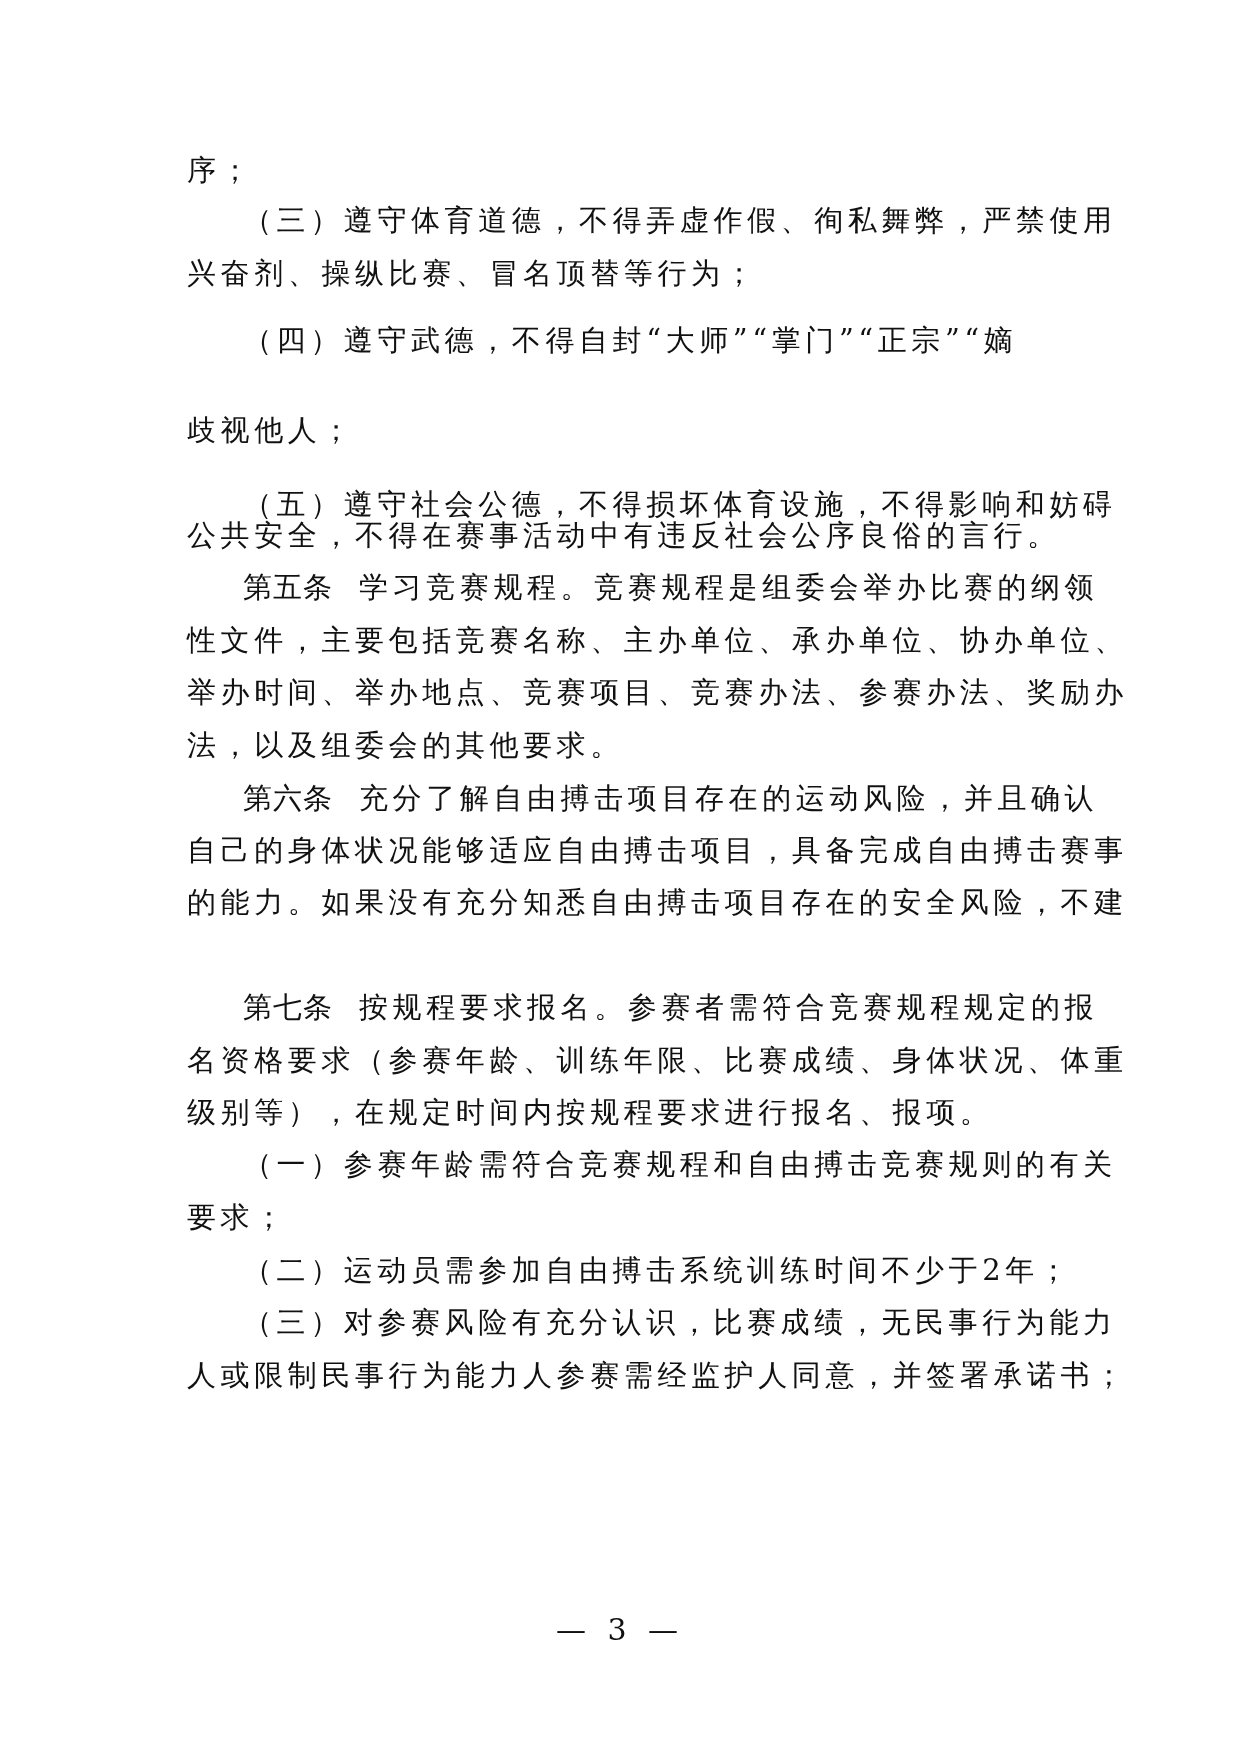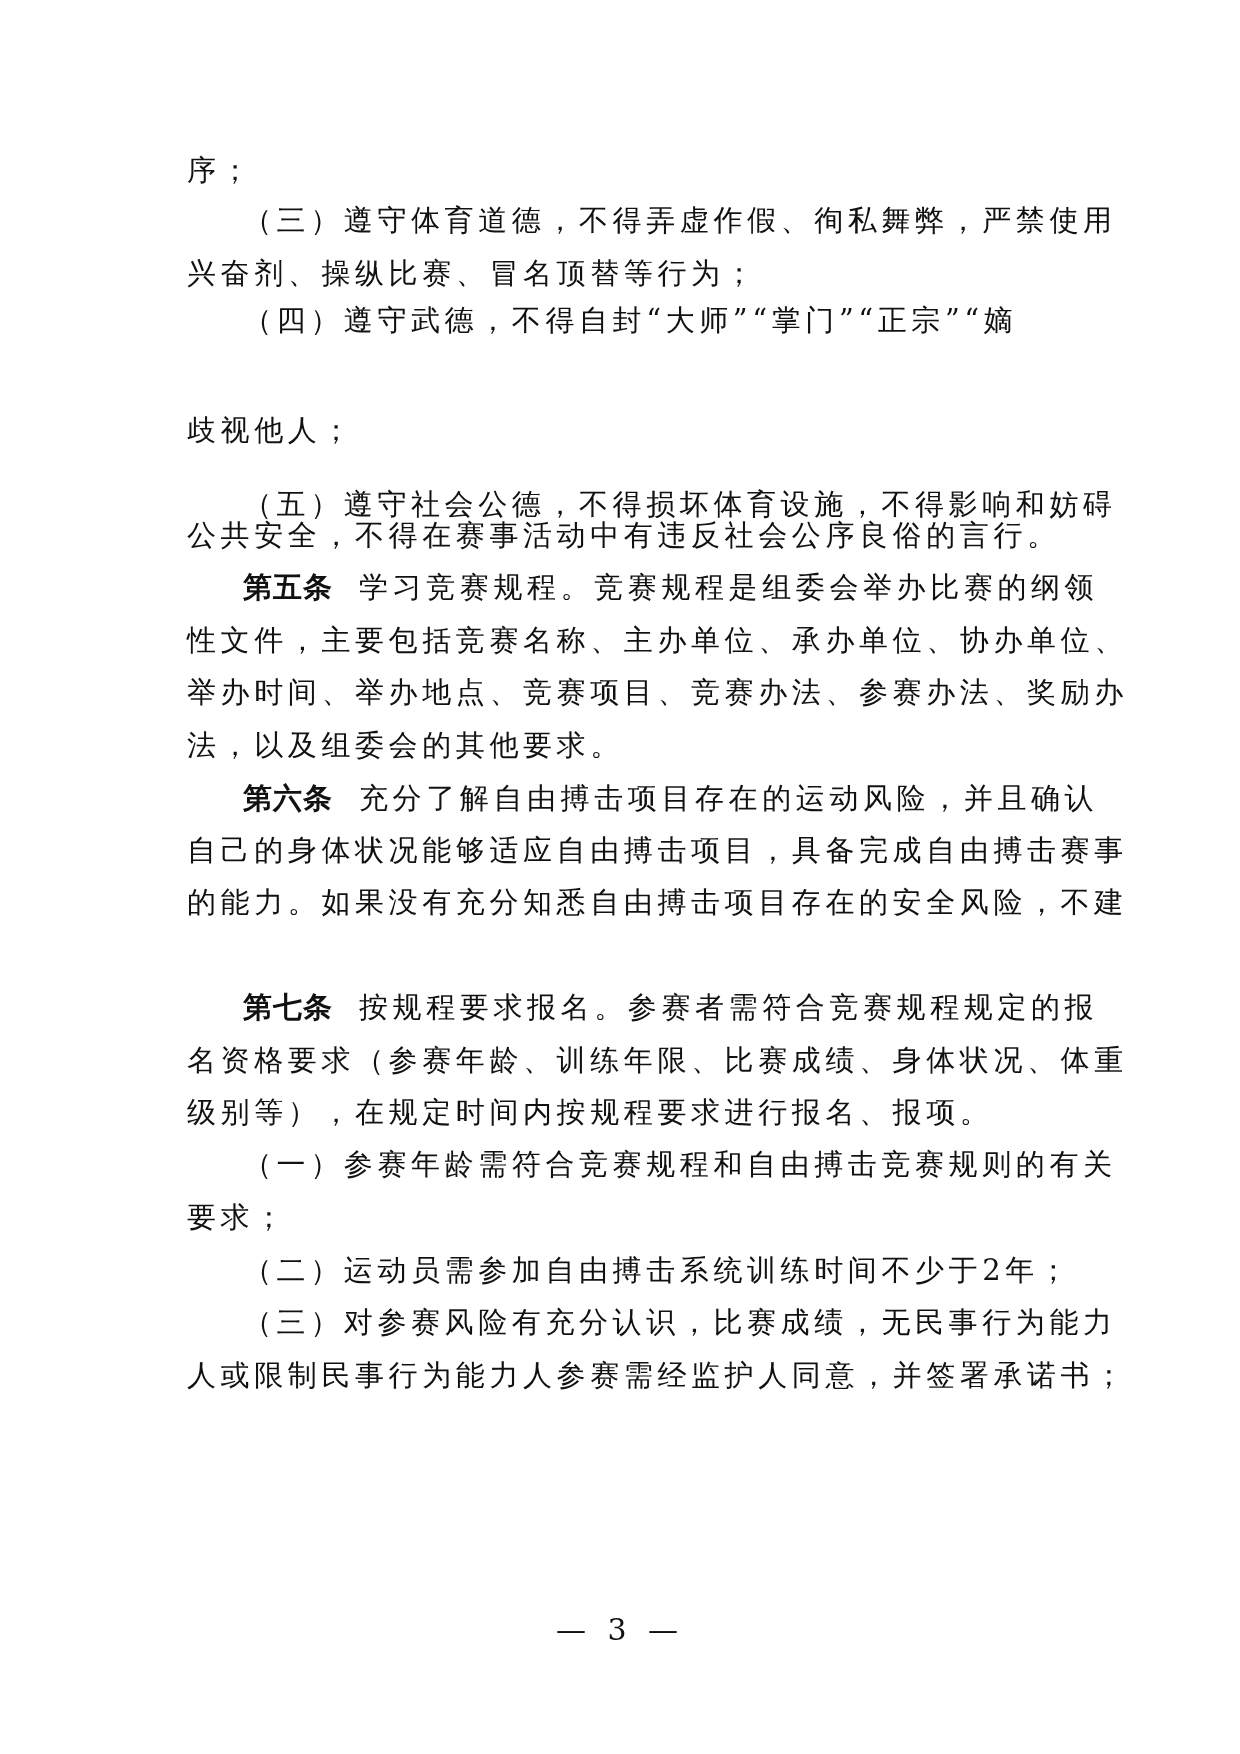--- a/index.html
+++ b/index.html
@@ -2,32 +2,32 @@
 <html><head>
 <meta charset="utf-8">
 <style>
   html, body { margin: 0; padding: 0; background: #ffffff; }
   body { width: 1240px; height: 1754px; position: relative; overflow: hidden;
          font-family: "DejaVu Serif", "Liberation Serif", serif; color: #111; }
   .page { position: absolute; left: 0; top: 0; width: 1240px; height: 1754px; }
   .line { position: absolute; left: 187px; width: 870px; font-size: 29px; line-height: 40px;
           white-space: nowrap; letter-spacing: 4.6px; }
   .indent { left: 243px; width: 814px; }
-  .art { font-family: "DejaVu Sans", "Liberation Sans", sans-serif; font-weight: bold; letter-spacing: 1px; margin-right: 26px; }
+  .art { font-family: "DejaVu Sans", "Liberation Sans", sans-serif; font-weight: normal; letter-spacing: 1px; margin-right: 26px; }
   .footer { position: absolute; top: 1612px; left: 0; width: 1240px; text-align: center;
             font-size: 30px; letter-spacing: 6px; }
 </style>
 </head>
 <body>
 
 <div class="page">
   <div class="line" style="top:150px">序；</div>
   <div class="line indent" style="top:200px">（三）遵守体育道德，不得弄虚作假、徇私舞弊，严禁使用</div>
   <div class="line" style="top:253px">兴奋剂、操纵比赛、冒名顶替等行为；</div>
-  <div class="line indent" style="top:300px">（四）遵守武德，不得自封“大师”“掌门”“正宗”“嫡</div>
+  <div class="line indent" style="top:320px">（四）遵守武德，不得自封“大师”“掌门”“正宗”“嫡</div>
   <div class="line" style="top:410px">歧视他人；</div>
   <div class="line indent" style="top:484px">（五）遵守社会公德，不得损坏体育设施，不得影响和妨碍</div>
   <div class="line" style="top:515px">公共安全，不得在赛事活动中有违反社会公序良俗的言行。</div>
 
   <div class="line indent" style="top:567px">
     <span class="art">第五条</span><span>学习竞赛规程。竞赛规程是组委会举办比赛的纲领</span>
   </div>
   <div class="line" style="top:620px">性文件，主要包括竞赛名称、主办单位、承办单位、协办单位、</div>
   <div class="line" style="top:672px">举办时间、举办地点、竞赛项目、竞赛办法、参赛办法、奖励办</div>
   <div class="line" style="top:725px">法，以及组委会的其他要求。</div>

